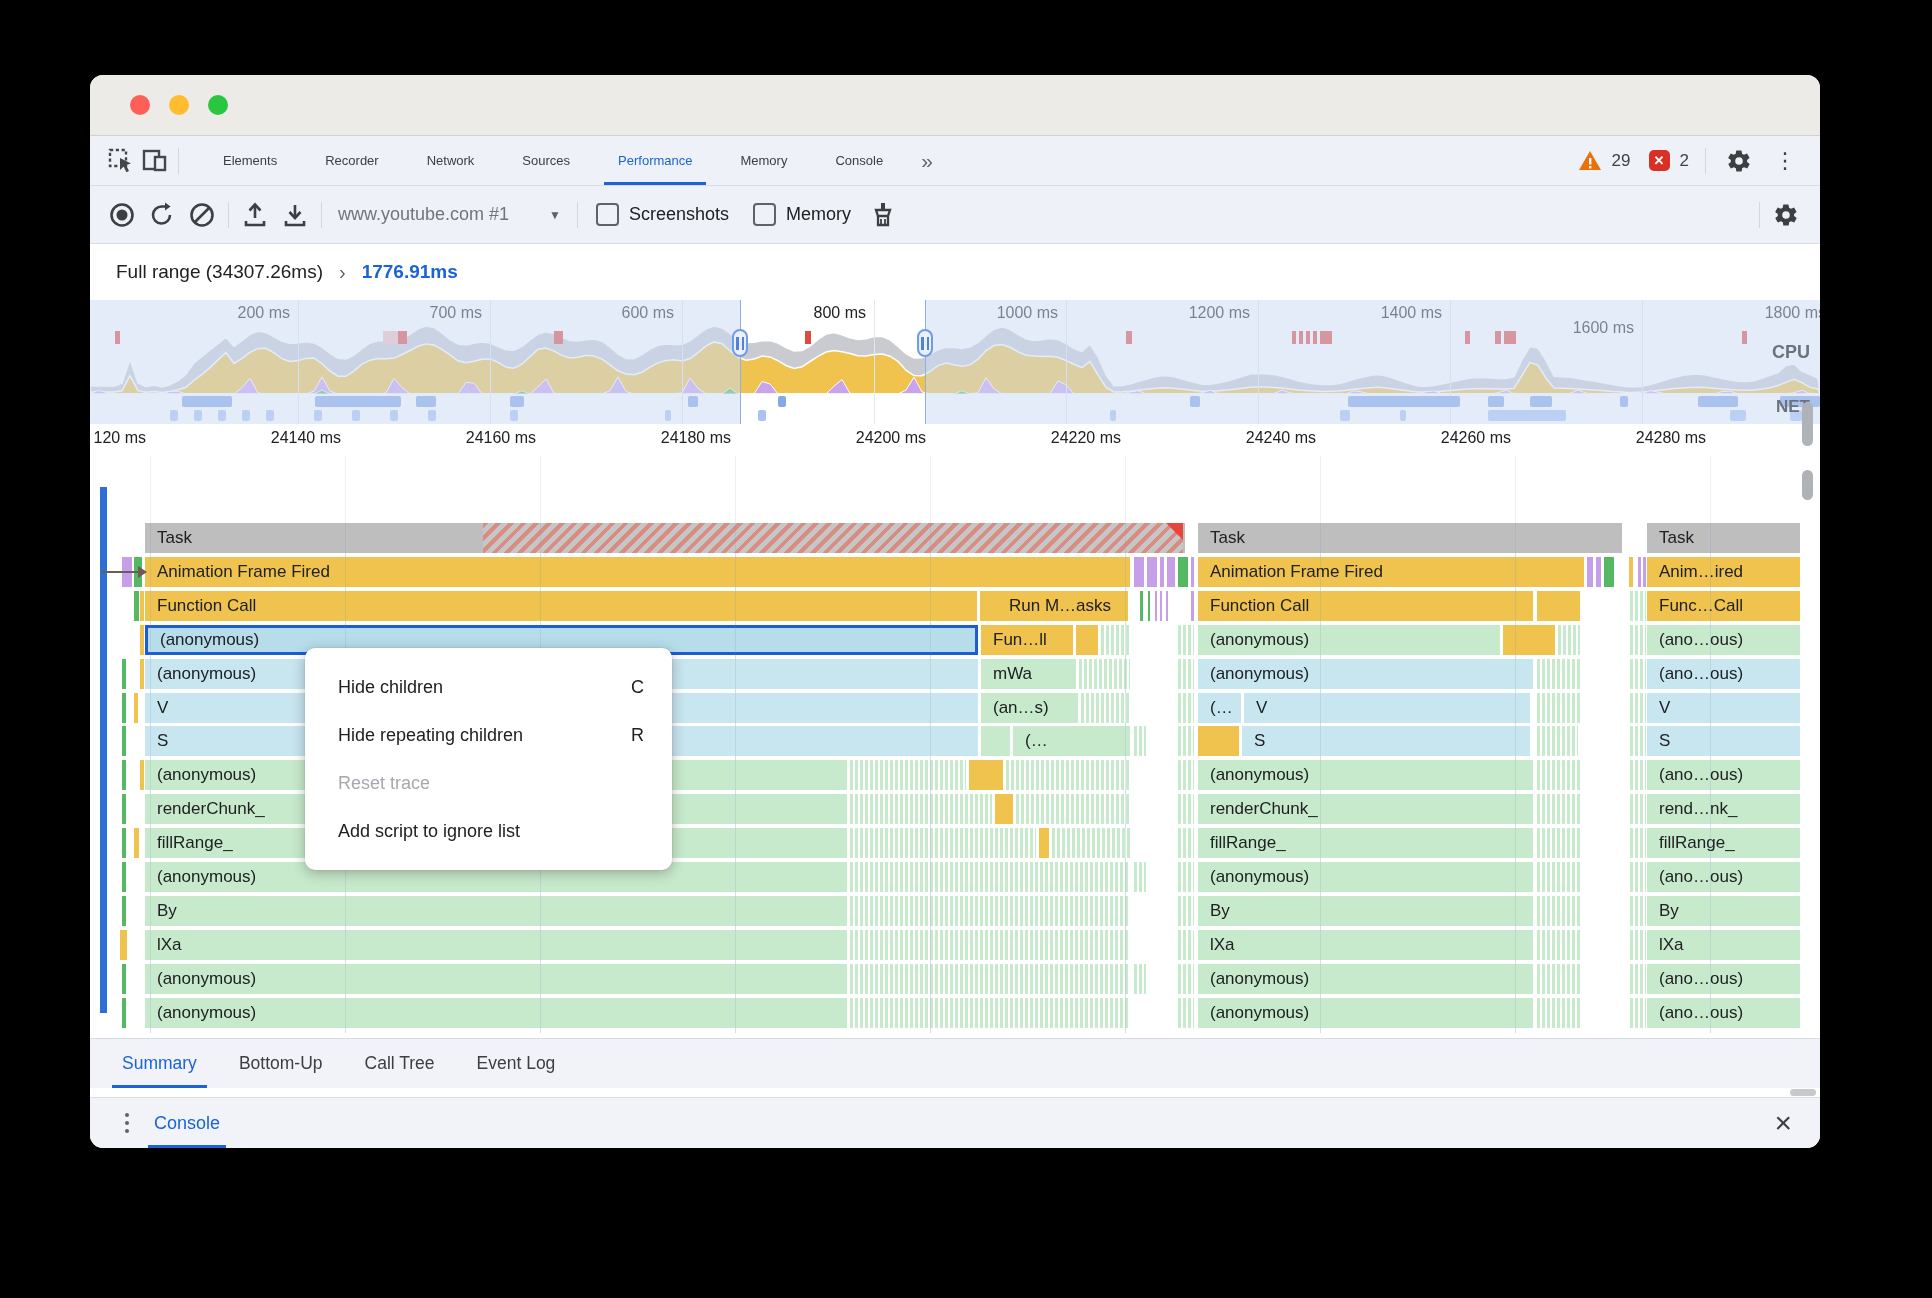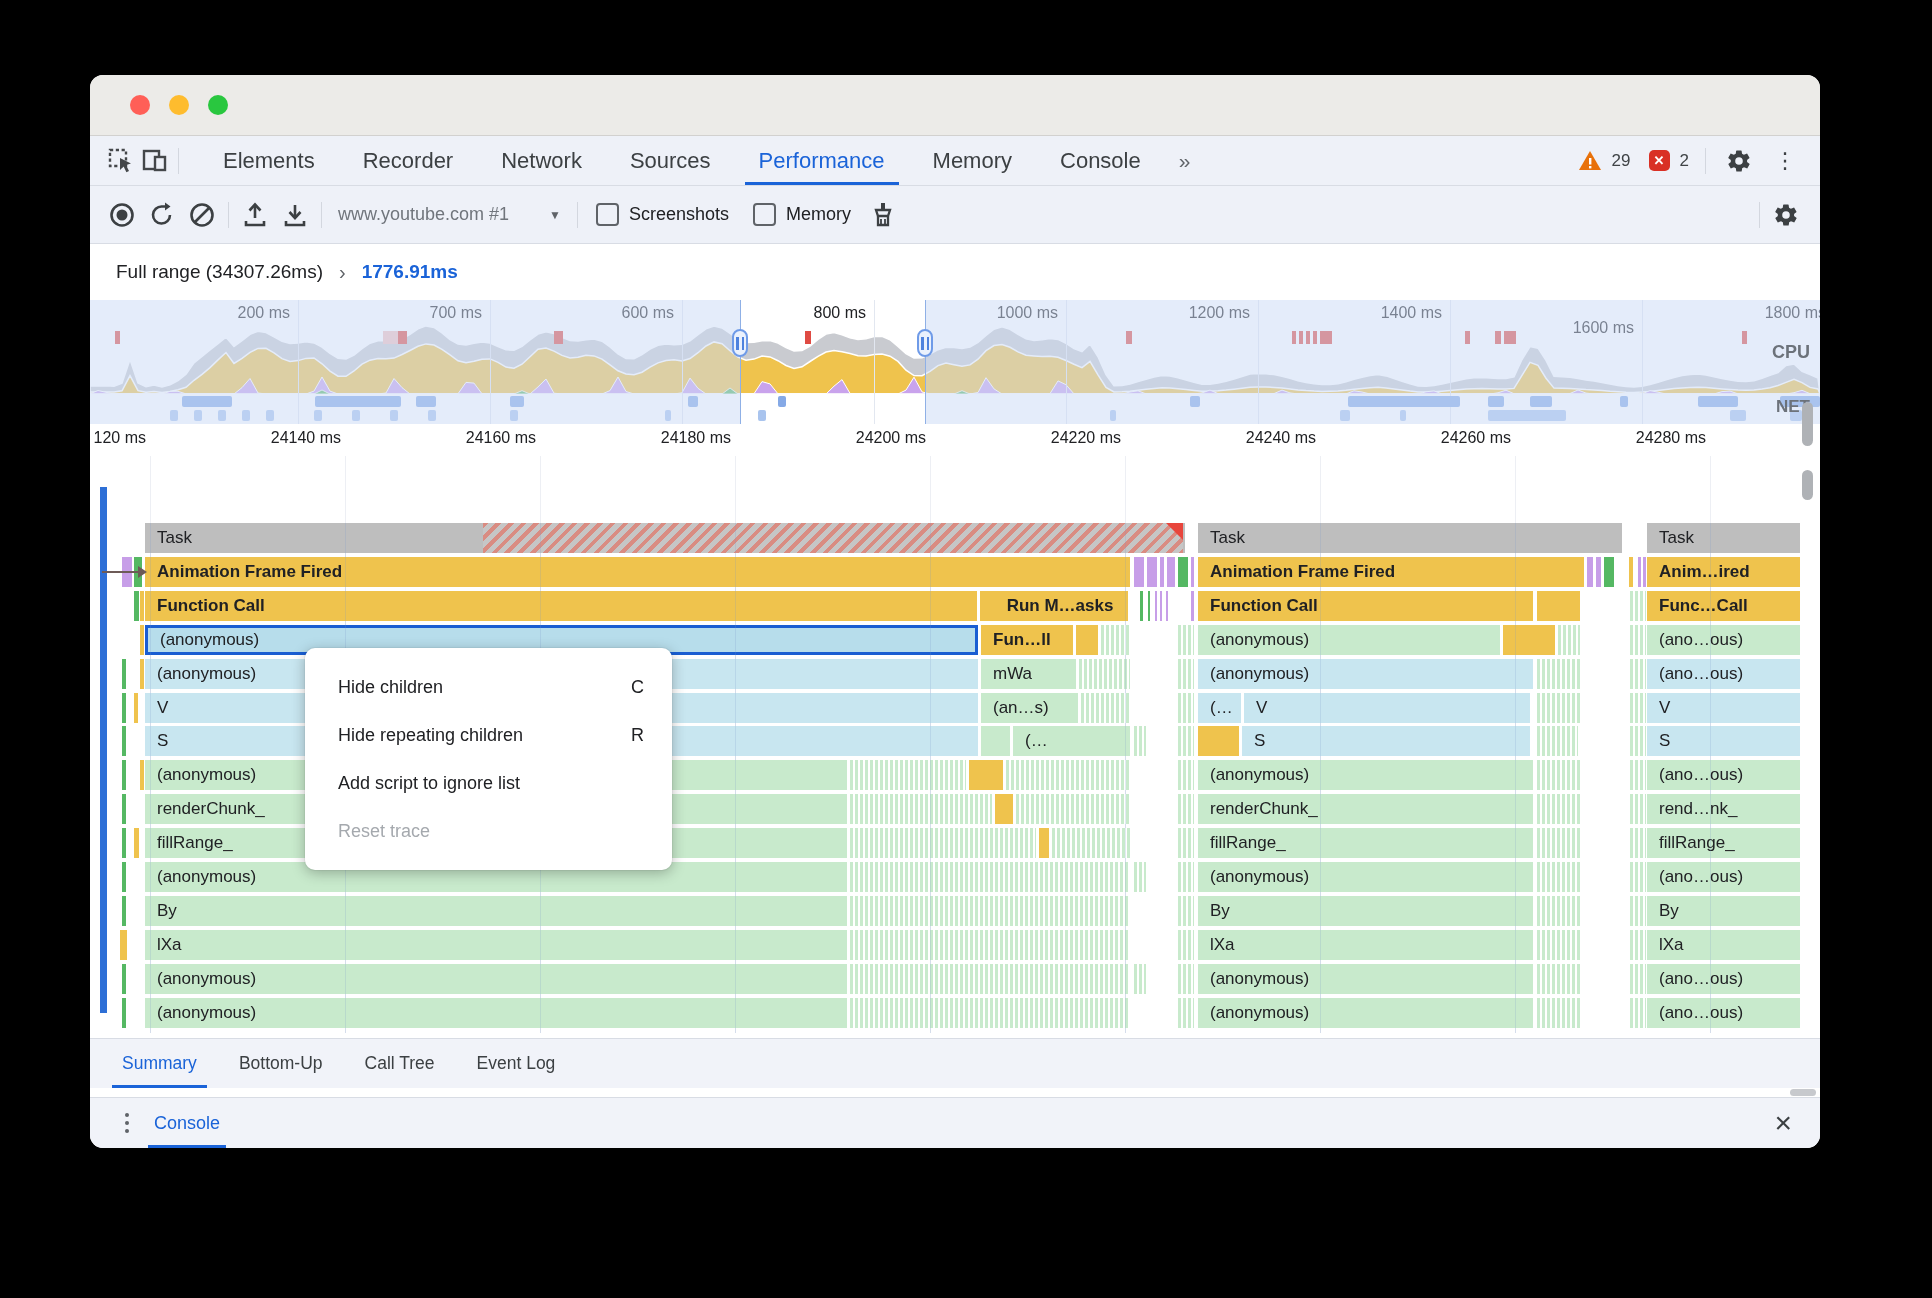--- a/index.html
+++ b/index.html
@@ -7,21 +7,21 @@
   
   .titlebar{position:absolute;left:0;top:0;width:100%;height:60px;background:#ECEBE8;border-bottom:1px solid #D2D1CF;display:flex;align-items:center;}
   .lights{position:absolute;left:40px;top:20px;display:flex;gap:19px;}
   .light{width:20px;height:20px;border-radius:50%;}
   .titletext{width:100%;text-align:center;font-size:19px;font-weight:700;color:#1E1E1E;}
   
   .tabbar{position:absolute;left:0;top:61px;width:100%;height:49px;background:#EEF1F8;border-bottom:1px solid #D8DCE4;display:flex;align-items:center;}
   .tbicon{color:#44474A;display:flex;align-items:center;justify-content:center;width:34px;height:34px;}
   .vsep{width:1px;height:26px;background:#D3D7DF;margin:0 6px;}
   #tabItems{display:flex;height:100%;align-items:center;margin-left:14px;}
-  .tab{padding:0 24px;height:100%;display:flex;align-items:center;font-size:22px;color:#3C4043;position:relative;}
+  .tab{padding:0 24px;height:100%;display:flex;align-items:center;font-size:13px;color:#3C4043;position:relative;}
   .tab.active{color:#1A63D8;}
   .tab.active:after{content:"";position:absolute;left:10px;right:10px;bottom:0;height:3px;background:#1A63D8;}
   .more{font-size:21px;color:#5F6368;padding:0 14px;}
   .tabright{margin-left:auto;display:flex;align-items:center;gap:10px;margin-right:16px;}
   .count{font-size:17px;color:#3F4346;}
   .errbadge{width:21px;height:21px;border-radius:5px;background:#D93025;color:#fff;font-size:13px;font-weight:700;display:flex;align-items:center;justify-content:center;}
   .dots{font-size:22px;color:#3C4043;letter-spacing:0;padding:0 8px;}
   
   .toolbar{position:absolute;left:0;top:111px;width:100%;height:57px;background:#EEF1F8;border-bottom:1px solid #D8DCE4;display:flex;align-items:center;}
   .tool{width:40px;height:40px;display:flex;align-items:center;justify-content:center;color:#3C4043;}
@@ -56,21 +56,21 @@
   .tri.open{color:#4A4D51;margin-left:30px;}
   
   #flame{position:absolute;left:0;top:381px;width:1730px;height:577px;background:#fff;overflow:hidden;}
   .grid{position:absolute;top:0;width:1px;height:577px;background:#EDEFF4;}
   .gridover{position:absolute;top:67px;width:1px;height:510px;background:rgba(120,150,200,0.20);z-index:6;}
   .bluebar{position:absolute;left:10px;top:31px;width:7px;height:526px;background:#2E6FD6;z-index:7;}
   .frow{position:absolute;left:0;width:1730px;height:30px;}
   .seg{position:absolute;top:0;height:30px;box-sizing:border-box;font-size:17px;color:#202124;line-height:30px;white-space:nowrap;overflow:hidden;}
   .seg.lab{padding-left:12px;}
   .k-t{background:#BEBEBE;}
-  .k-y{background:#EFC34D;font-weight:bold;}
+  .k-y{background:#EFC34D;}
   .k-g{background:#C8EACC;}
   .k-c{background:#C8E6F0;}
   .k-p{background:#C79EE8;}
   .k-G{background:#55B863;}
   .k-S{background:repeating-linear-gradient(90deg,#C8EACC 0 3px,#fff 3px 5px);}
   .k-s{background:#B7DDEB;border:3px solid #1A5ED2;line-height:23px;z-index:5;}
   .hatch{position:absolute;top:0;height:30px;background:repeating-linear-gradient(135deg,#D98C82 0 4px,#C6C6C6 4px 9px);}
   .redcorner{position:absolute;top:0;width:0;height:0;border-top:17px solid #E8453C;border-left:17px solid transparent;}
   .arrow{position:absolute;left:12px;width:38px;height:2px;background:#6D5B57;z-index:8;}
   .arrow:after{content:"";position:absolute;right:-7px;top:-5px;border-left:9px solid #6D5B57;border-top:6px solid transparent;border-bottom:6px solid transparent;}
@@ -563,21 +563,21 @@
 
   <div id="menu">
       <div class="mitem">
         <span>Hide children</span>
         <span class="sc">C</span>
       </div>
       <div class="mitem">
         <span>Hide repeating children</span>
         <span class="sc">R</span>
       </div>
+      <div class="mitem dis">
+        <span>Reset trace</span>
+      </div>
       <div class="mitem">
         <span>Add script to ignore list</span>
       </div>
-      <div class="mitem dis">
-        <span>Reset trace</span>
-      </div>
     </div>
 
 </div>
 
 </body></html>

